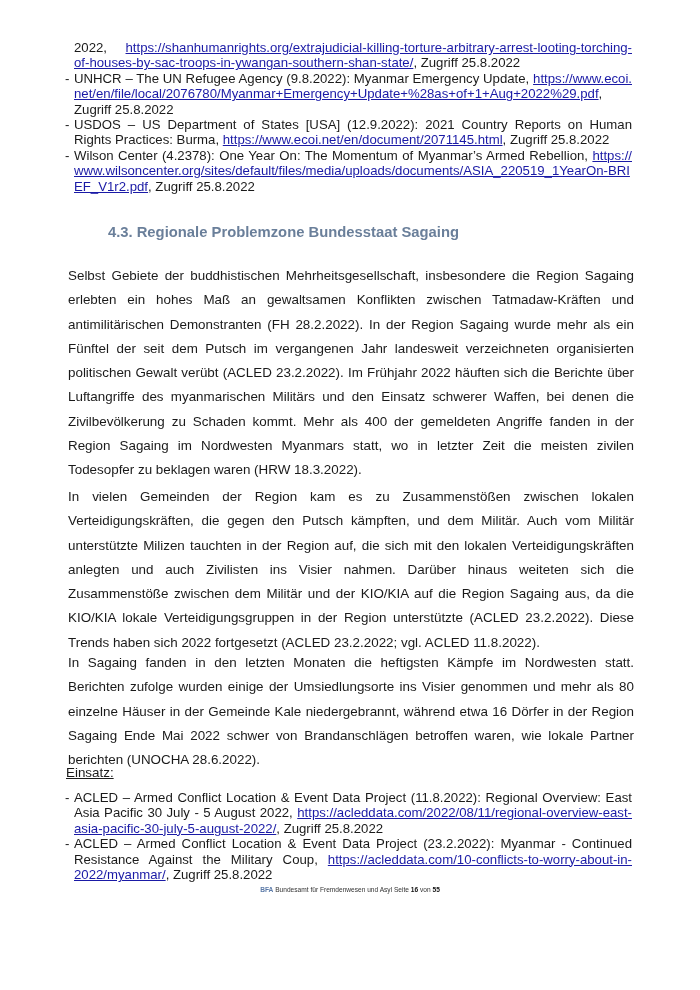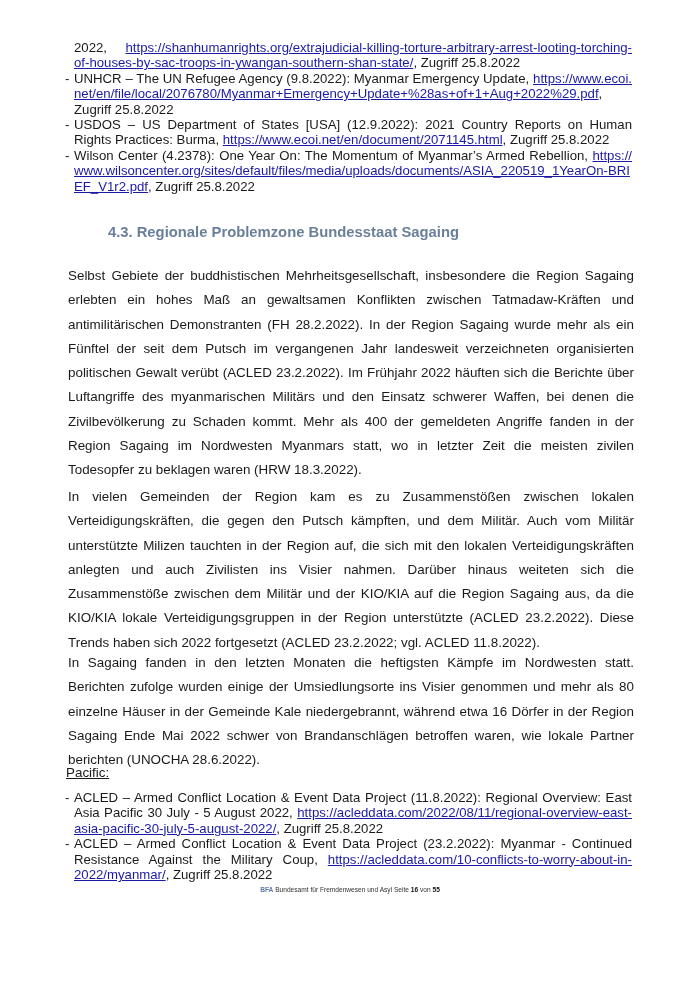--- a/index.html
+++ b/index.html
@@ -52,21 +52,21 @@
 </div>
 
 <div class="heading">
   <span class="num">4.3.</span><span>Regionale Problemzone Bundesstaat Sagaing</span>
 </div>
 
 <p class="para" style="top:256px;">Selbst Gebiete der buddhistischen Mehrheitsgesellschaft, insbesondere die Region Sagaing erlebten ein hohes Maß an gewaltsamen Konflikten zwischen Tatmadaw-Kräften und antimilitärischen Demonstranten (FH 28.2.2022). In der Region Sagaing wurde mehr als ein Fünftel der seit dem Putsch im vergangenen Jahr landesweit verzeichneten organisierten politischen Gewalt verübt (ACLED 23.2.2022). Im Frühjahr 2022 häuften sich die Berichte über Luftangriffe des myanmarischen Militärs und den Einsatz schwerer Waffen, bei denen die Zivilbevölkerung zu Schaden kommt. Mehr als 400 der gemeldeten Angriffe fanden in der Region Sagaing im Nordwesten Myanmars statt, wo in letzter Zeit die meisten zivilen Todesopfer zu beklagen waren (HRW 18.3.2022).</p>
 <p class="para" style="top:477px;">In vielen Gemeinden der Region kam es zu Zusammenstößen zwischen lokalen Verteidigungskräften, die gegen den Putsch kämpften, und dem Militär. Auch vom Militär unterstützte Milizen tauchten in der Region auf, die sich mit den lokalen Verteidigungskräften anlegten und auch Zivilisten ins Visier nahmen. Darüber hinaus weiteten sich die Zusammenstöße zwischen dem Militär und der KIO/KIA auf die Region Sagaing aus, da die KIO/KIA lokale Verteidigungsgruppen in der Region unterstützte (ACLED 23.2.2022). Diese Trends haben sich 2022 fortgesetzt (ACLED 23.2.2022; vgl. ACLED 11.8.2022).</p>
 <p class="para" style="top:643px;">In Sagaing fanden in den letzten Monaten die heftigsten Kämpfe im Nordwesten statt. Berichten zufolge wurden einige der Umsiedlungsorte ins Visier genommen und mehr als 80 einzelne Häuser in der Gemeinde Kale niedergebrannt, während etwa 16 Dörfer in der Region Sagaing Ende Mai 2022 schwer von Brandanschlägen betroffen waren, wie lokale Partner berichten (UNOCHA 28.6.2022).</p>
 
-<div class="sources-label">Pacific:</div>
+<div class="sources-label">Einsatz:</div>
 
 <div class="ref-bottom" style="top:790px;">
   <ul class="ref-list">
     <li>
       <span class="dash">-</span>
       <span>ACLED – Armed Conflict Location &amp; Event Data Project (11.8.2022): Regional Overview: East Asia Pacific 30 July - 5 August 2022,</span>
       <a class="link">https://acleddata.com/2022/08/11/regional-overview-east-asia-pacific-30-july-5-august-2022/</a><span>, Zugriff 25.8.2022</span>
     </li>
     <li>
       <span class="dash">-</span>

